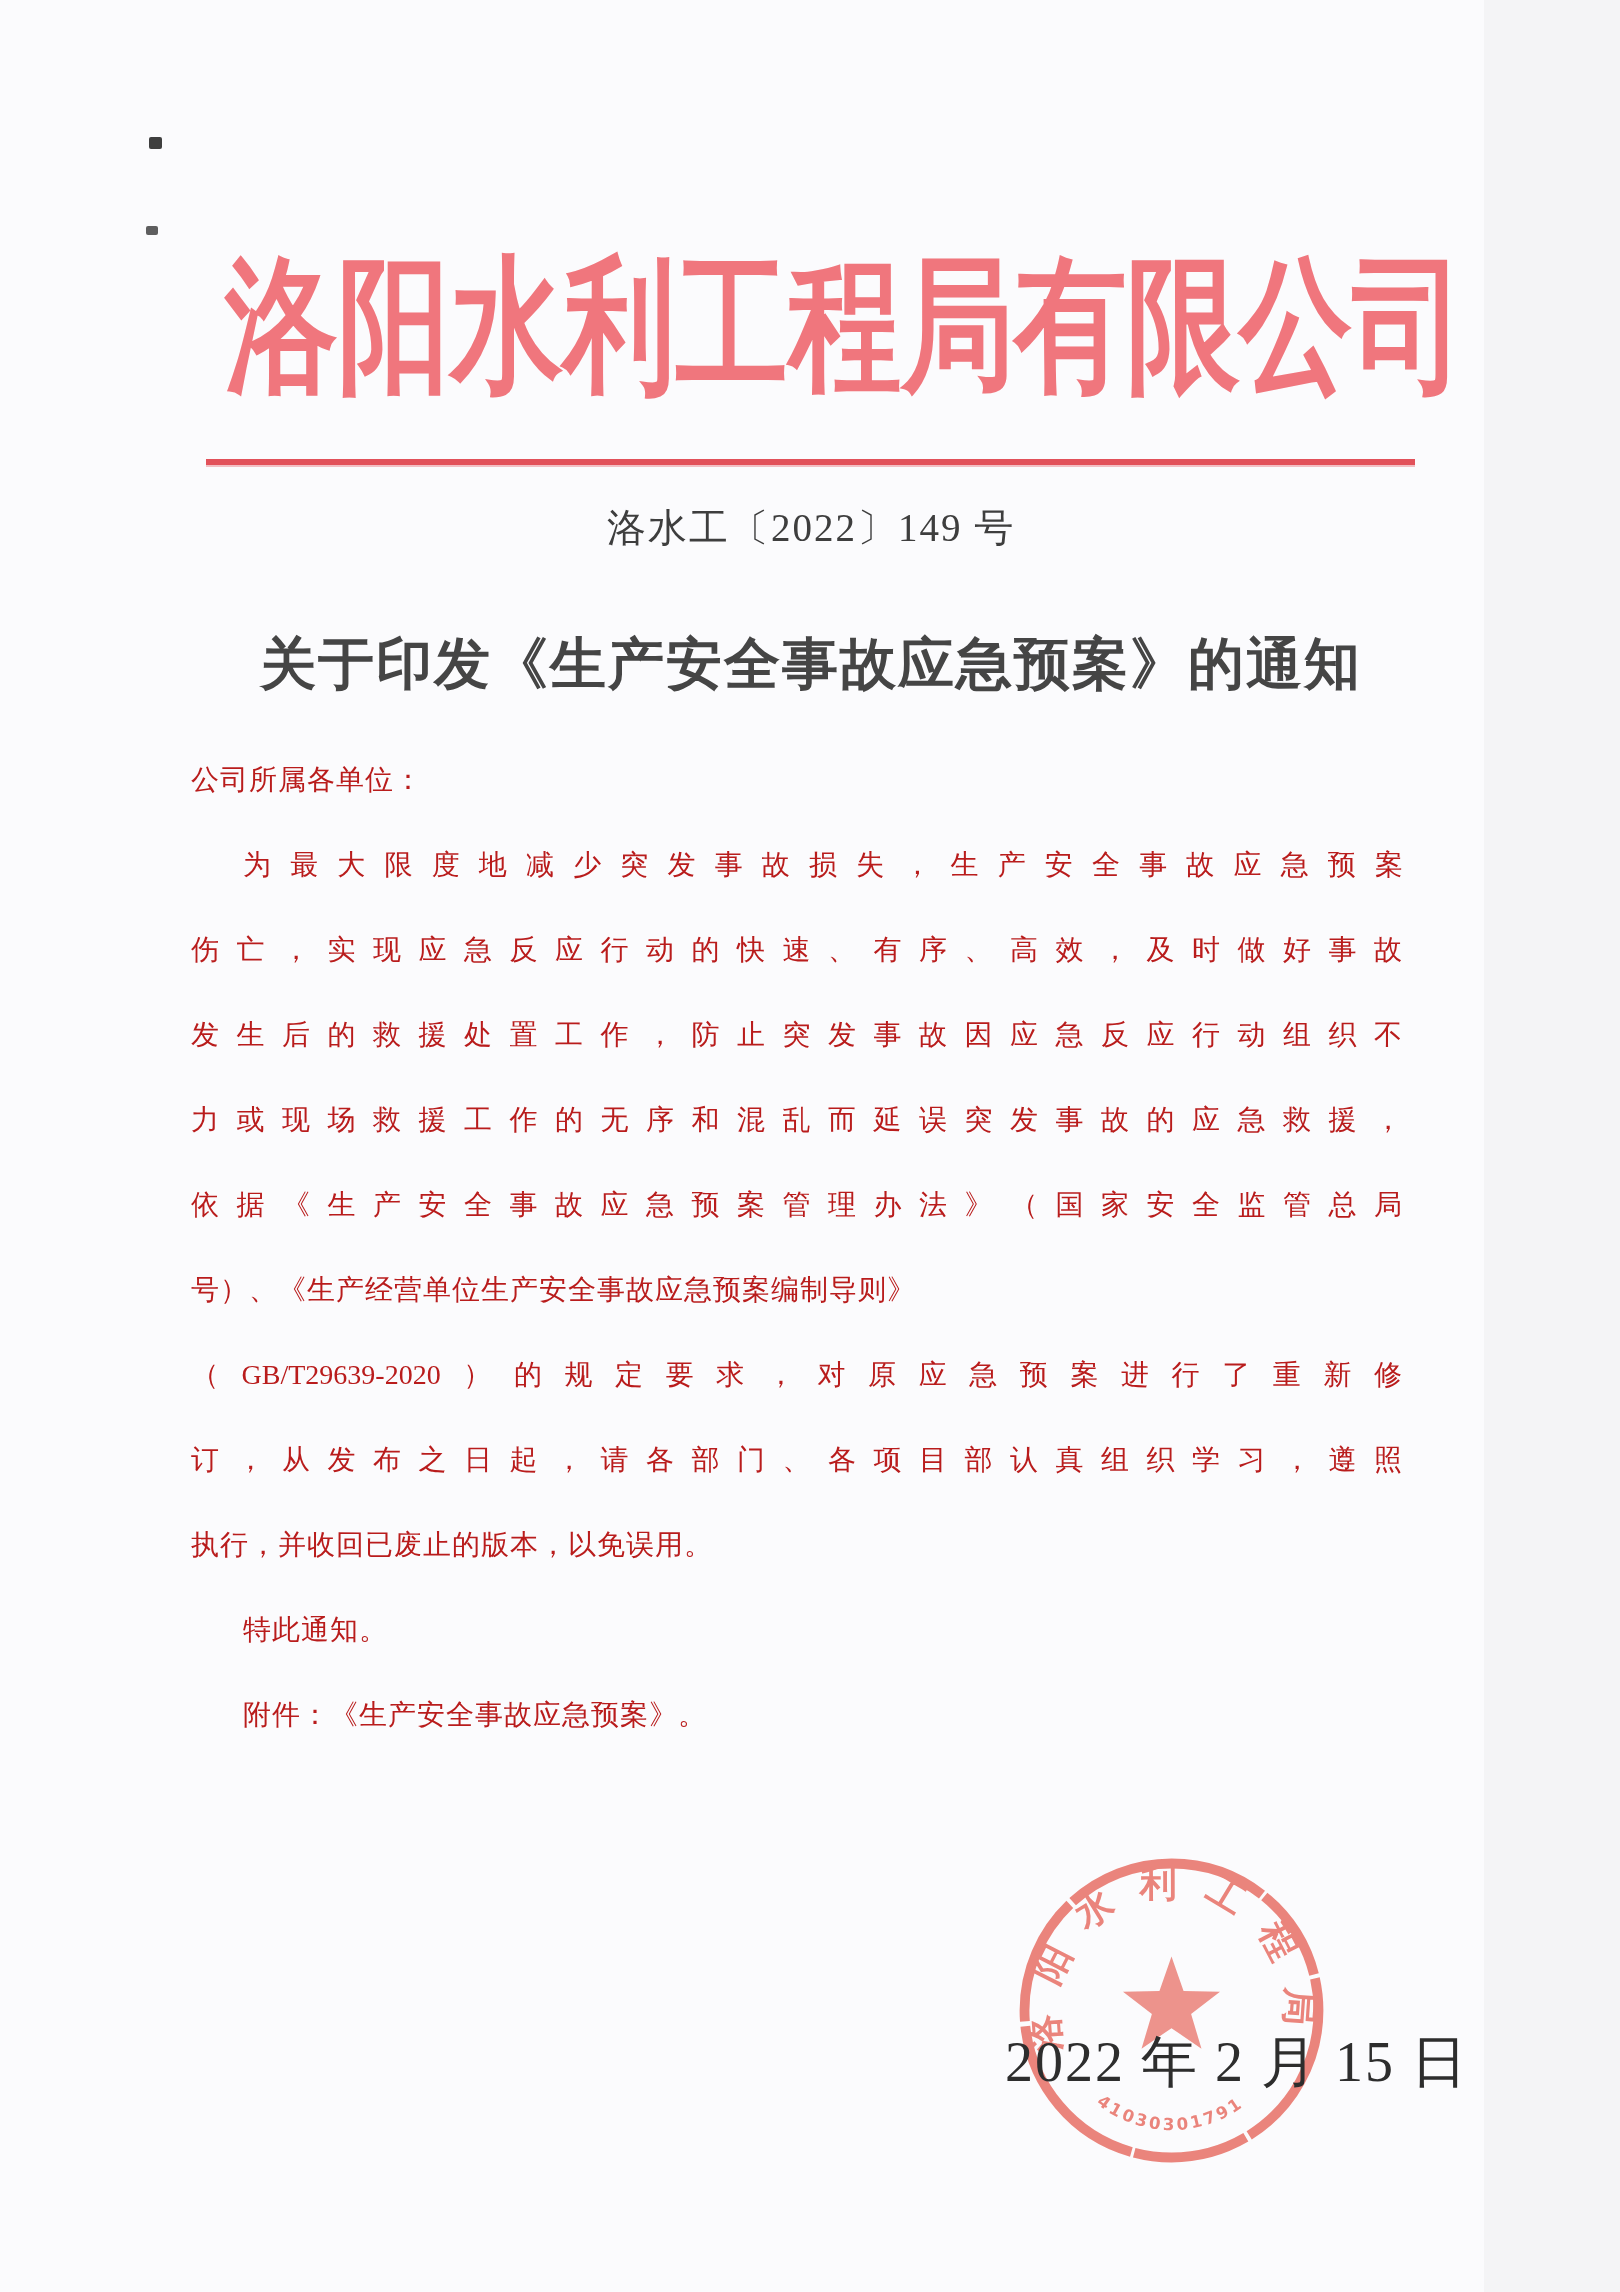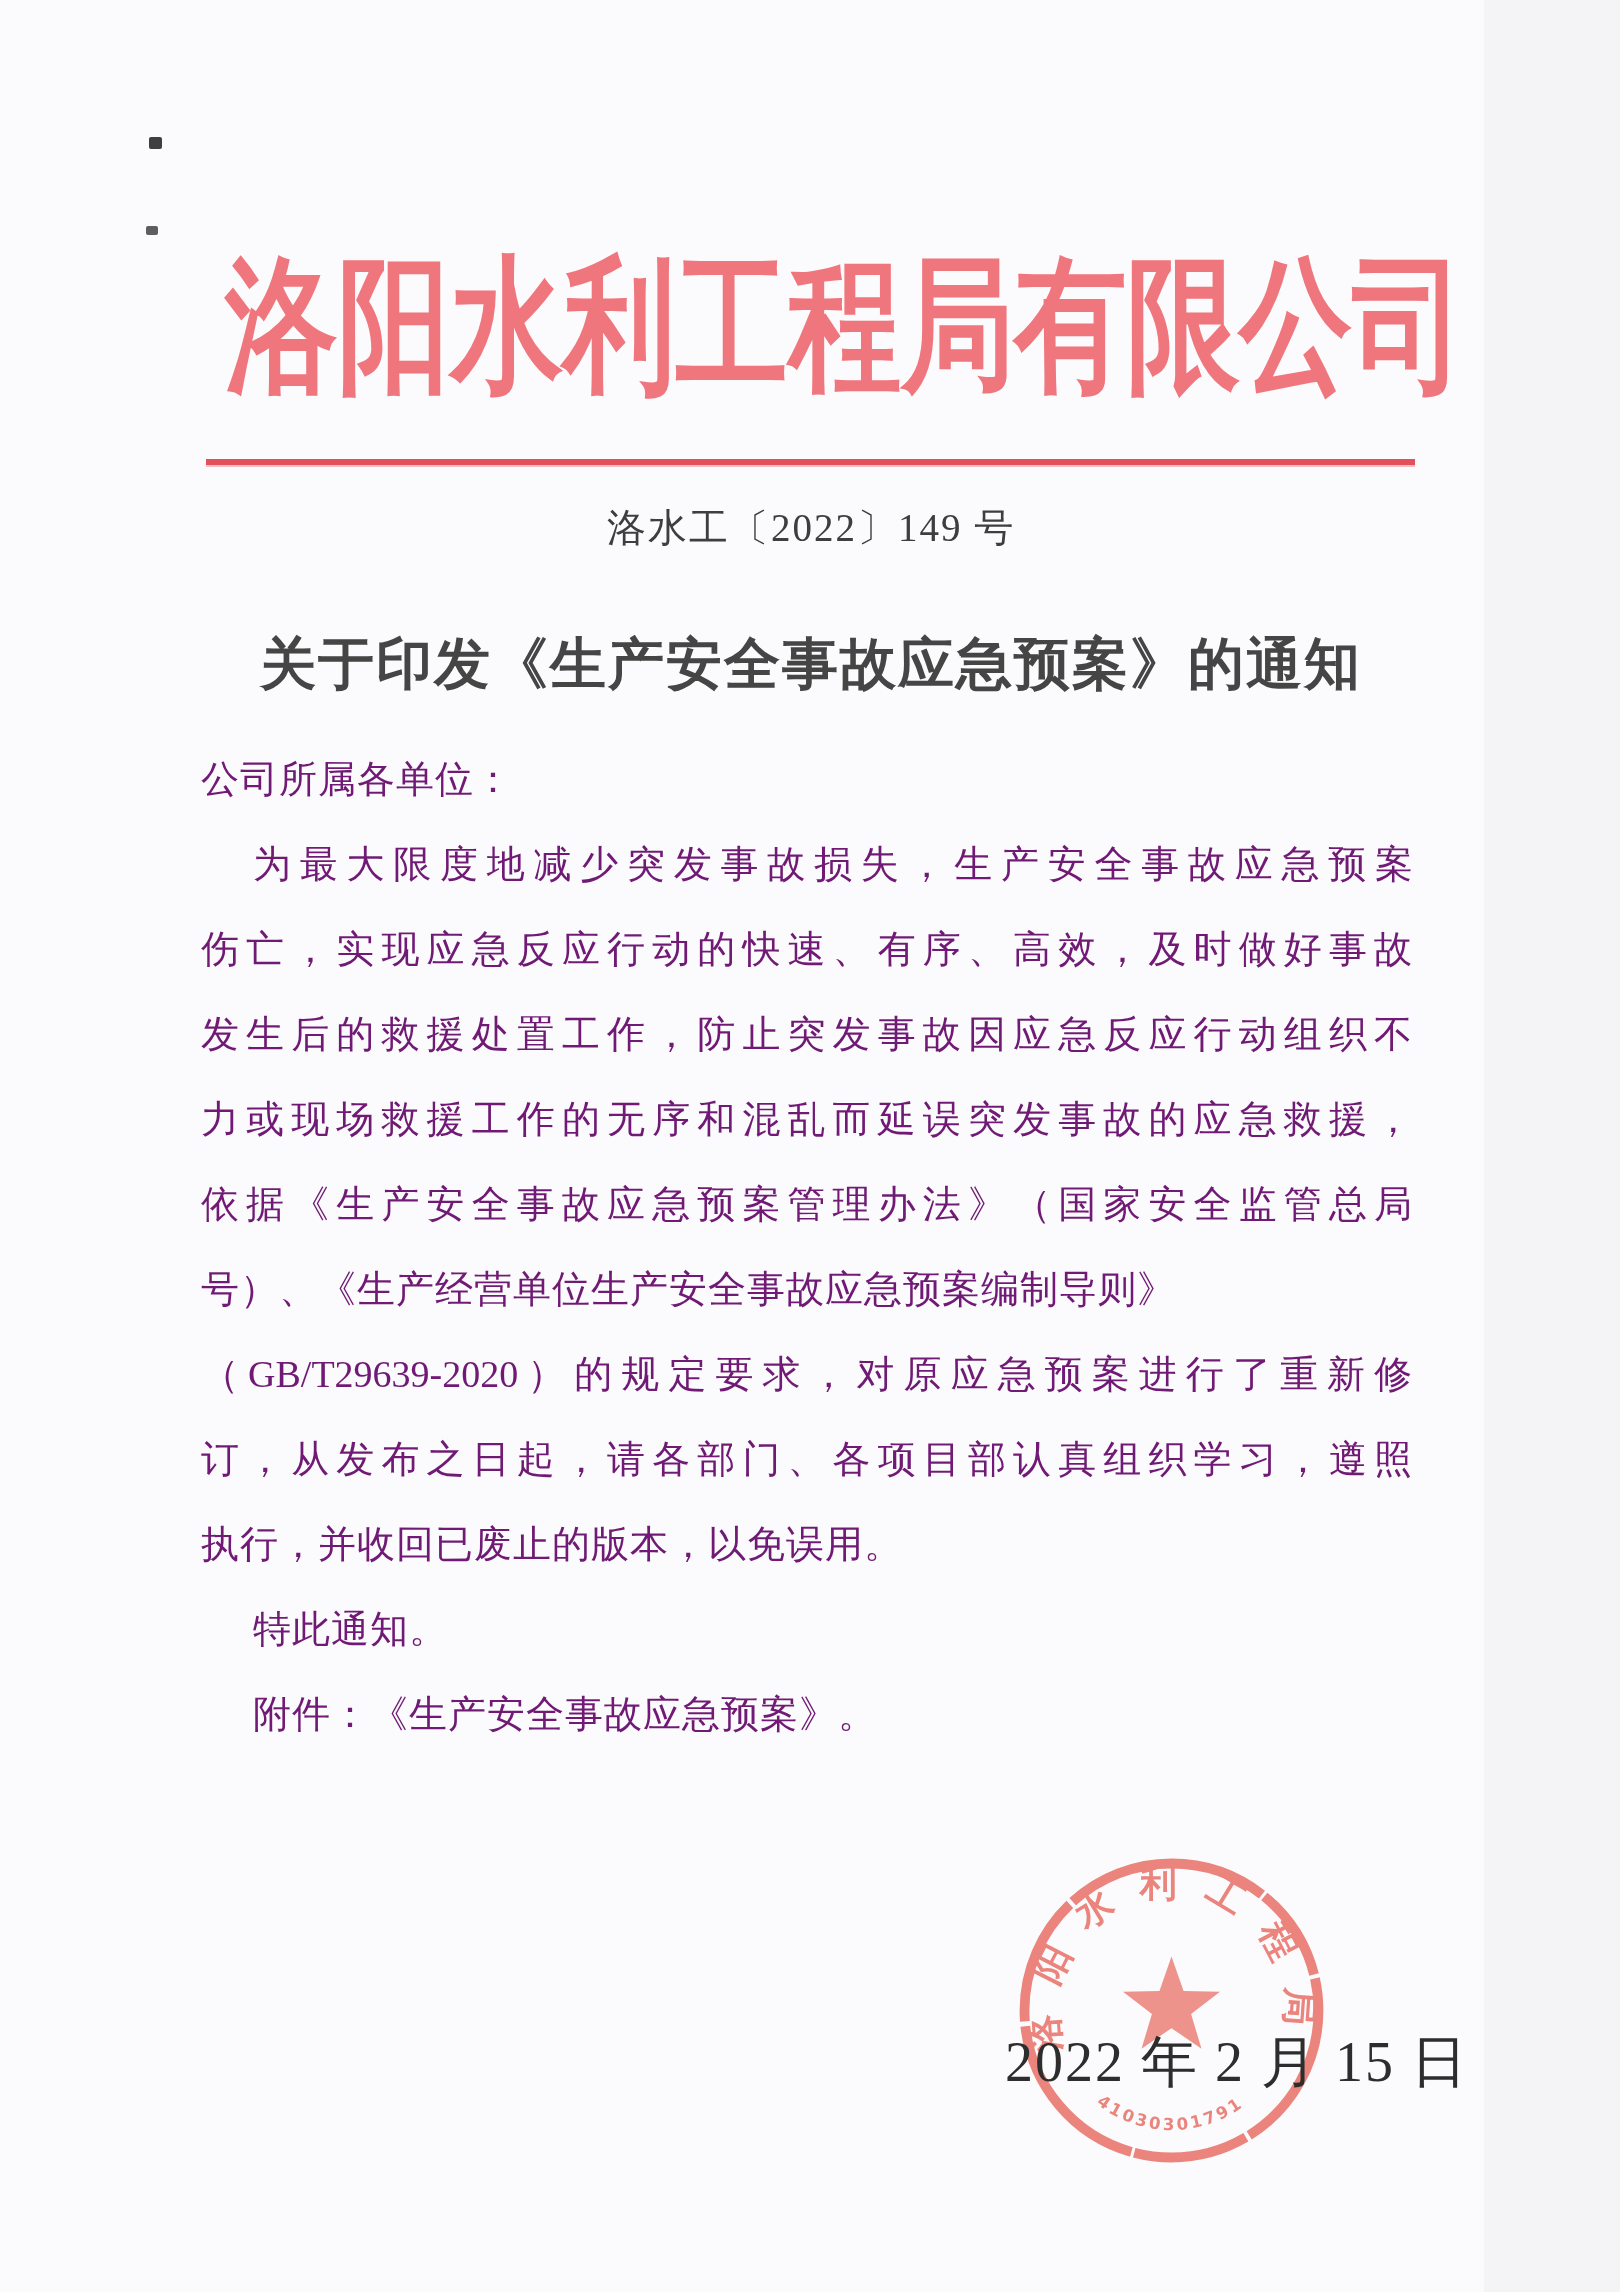--- a/index.html
+++ b/index.html
@@ -55,24 +55,24 @@
     font-size:56px;line-height:65px;
     font-weight:700;
     color:#454545;
     letter-spacing:2px;
     white-space:nowrap;
     margin-top:48px;
   }
   
   .body-block{
     position:absolute;
-    left:201px;top:737px;
+    left:191px;top:737px;
     width:1211px;
-    font-size:38px;
-    color:#701a75;
+    font-size:28px;
+    color:#b91c1c;
   }
   .line{
     line-height:85px;
     height:85px;
     white-space:nowrap;
     letter-spacing:1px;
   }
   .line.justify{
     white-space:normal;
     text-align:justify;

